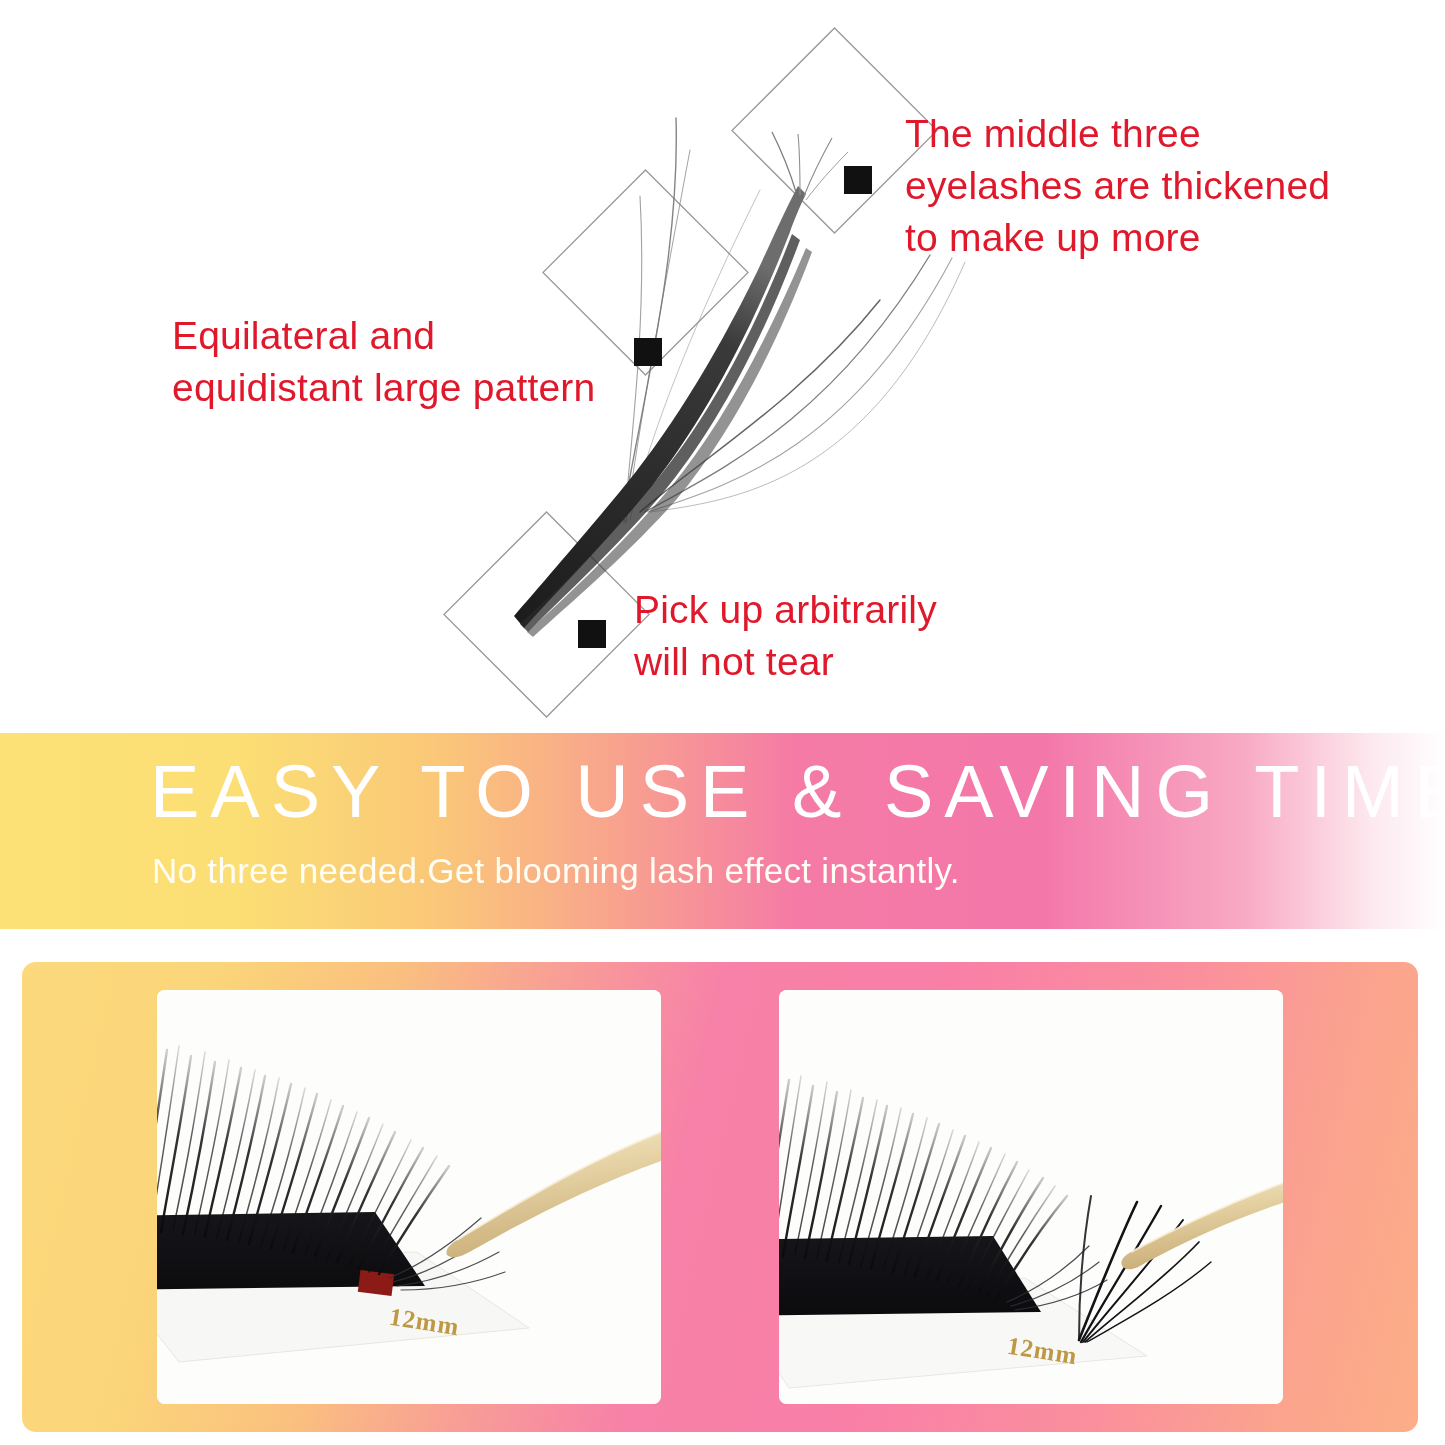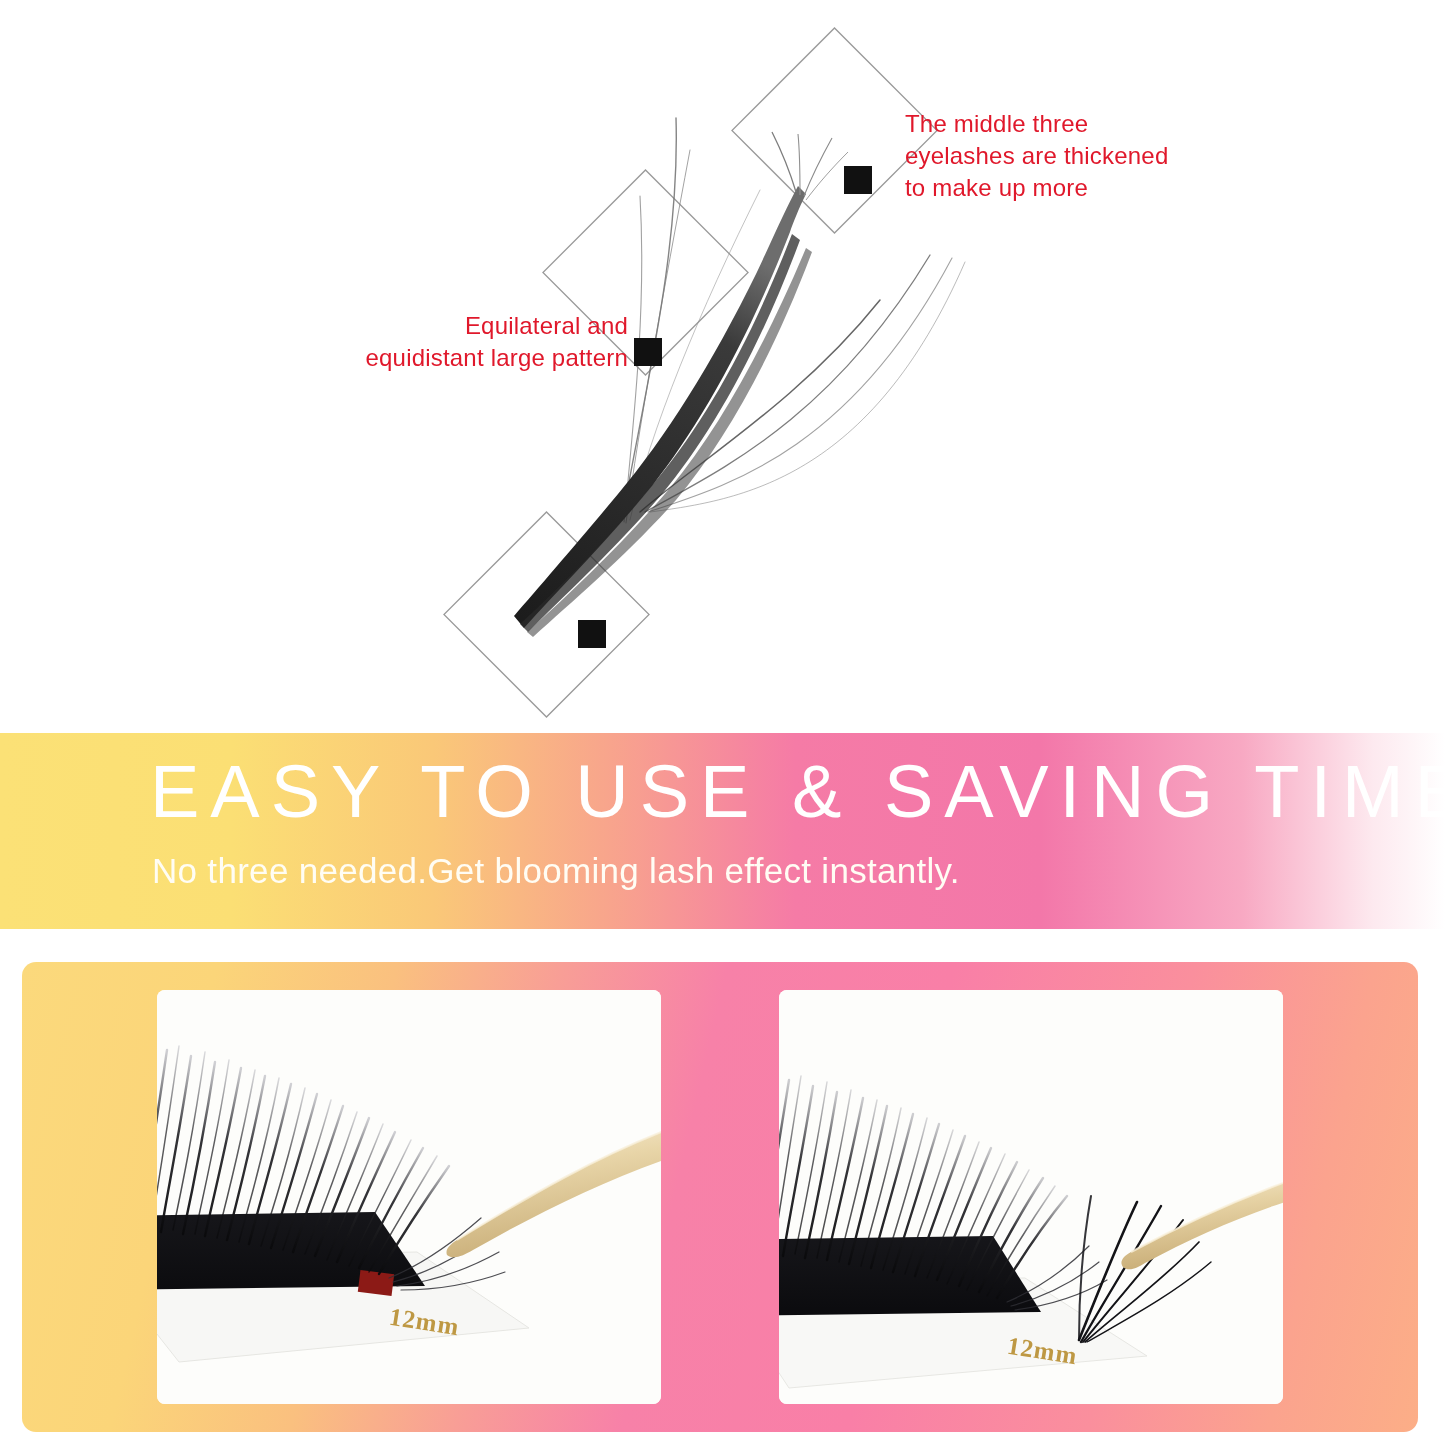--- a/index.html
+++ b/index.html
@@ -27,28 +27,28 @@
   .diagram-svg {
     position: absolute;
     left: 0; top: 0;
     width: 1445px;
     height: 730px;
   }
 
   .callout {
     position: absolute;
     color: #E0182B;
-    font-size: 24px;
+    font-size: 39px;
     line-height: 1.33;
     font-weight: 400;
     letter-spacing: 0.2px;
     white-space: pre-line;
   }
   .callout-right  { left: 905px; top: 108px;  width: 470px; }
-  .callout-left   { left: 158px; top: 310px;  width: 470px; text-align: right; }
+  .callout-left   { left: 172px; top: 310px;  width: 470px; text-align: left; }
   .callout-bottom { left: 634px; top: 584px;  width: 420px; }
 
   
   .banner {
     position: absolute;
     left: 0; top: 733px;
     width: 1445px;
     height: 196px;
     background: linear-gradient(
       90deg,
@@ -197,20 +197,22 @@
     </g>
   </svg>
 
   <div class="callout callout-right">The middle three
 eyelashes are thickened
 to make up more</div>
 
   <div class="callout callout-left">Equilateral and
 equidistant large pattern</div>
 
+  <div class="callout callout-bottom">Pick up arbitrarily
+will not tear</div>
 </div>
 
 <div class="banner">
   <div class="banner-title">EASY TO USE &amp; SAVING TIME</div>
   <div class="banner-subtitle">No three needed.Get blooming lash effect instantly.</div>
 </div>
 
 <div class="photo-panel">
 
   <div class="photo-card left">

